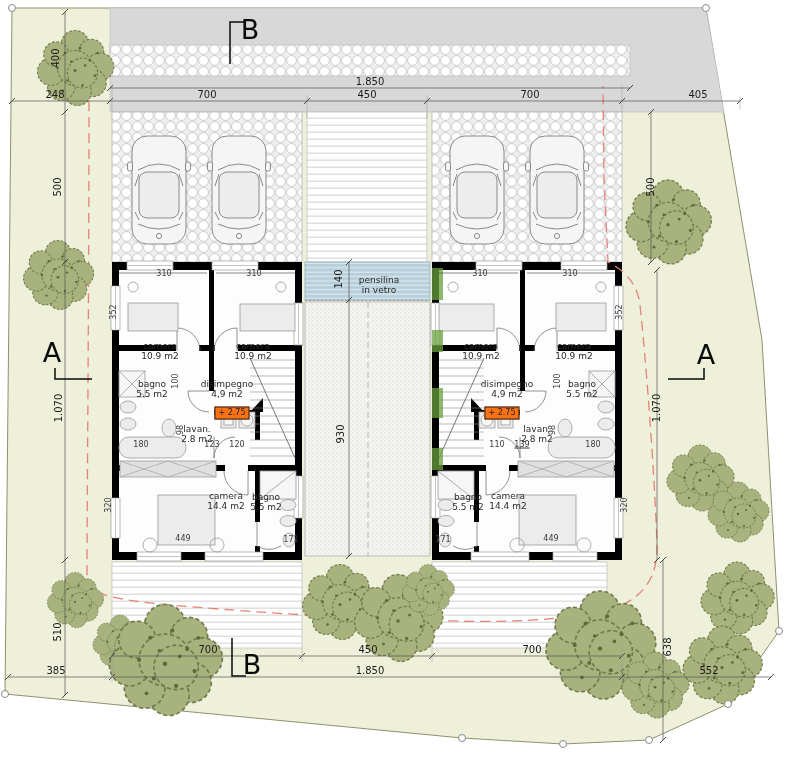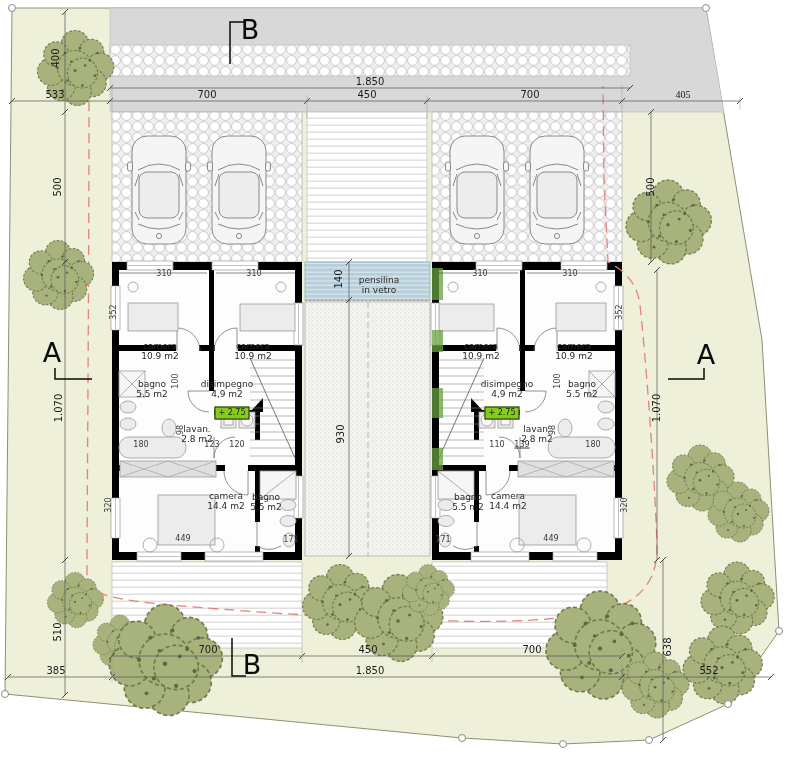--- a/index.html
+++ b/index.html
@@ -7,21 +7,21 @@
          font-family:"DejaVu Sans",sans-serif;}
   .stage svg{position:absolute;left:0;top:0;}
   .labels{position:absolute;left:0;top:0;width:800px;height:758px;pointer-events:none;}
   .lbl{position:absolute;transform:translate(-50%,-50%);white-space:pre-line;text-align:center;
        color:#1d1d1d;line-height:1.12;}
   .lbl.rot{transform:translate(-50%,-50%) rotate(-90deg);}
   .lbl.dim{font-size:10px;color:#1a1a1a;}
   .lbl.sdim{font-size:8px;color:#3c3c3c;}
   .lbl.room{font-size:9px;color:#2a2a2a;}
   .lbl.sec{font-size:27px;color:#0a0a0a;}
-  .lbl.lvl{font-size:8px;border:1px solid #222;background:#84cc16;padding:1px 3px;transform:translate(-50%,-50%);}
+  .lbl.lvl{font-size:8px;border:1px solid #222;background:#f97316;padding:1px 3px;transform:translate(-50%,-50%);}
   .wm{position:absolute;left:400px;top:374px;transform:translate(-50%,-50%);
       font-size:118px;font-weight:bold;letter-spacing:8px;color:rgba(141,192,101,0.42);z-index:5;}
   .wmsub{position:absolute;left:400px;top:446px;transform:translate(-50%,-50%);
       font-size:15px;letter-spacing:7px;color:rgba(141,192,101,0.38);z-index:5;}
 </style>
 </head>
 <body>
 
 <div class="stage">
 <svg width="800" height="758" viewBox="0 0 800 758">
@@ -311,22 +311,22 @@
 
 <div class="labels">
       <div class="lbl sec" style="left: 250px; top: 30px;">B</div>
       <div class="lbl sec" style="left: 252px; top: 665px;">B</div>
       <div class="lbl sec" style="left: 52px; top: 353px;">A</div>
       <div class="lbl sec" style="left: 706px; top: 355px;">A</div>
       <div class="lbl dim" style="left: 370px; top: 82px;">1.850</div>
       <div class="lbl dim" style="left: 207px; top: 95px;">700</div>
       <div class="lbl dim" style="left: 367px; top: 95px;">450</div>
       <div class="lbl dim" style="left: 530px; top: 95px;">700</div>
-      <div class="lbl dim" style="left: 683px; top: 95px; font-family: Liberation Serif, serif;">405</div>
-      <div class="lbl dim" style="left: 55px; top: 95px;">533</div>
+      <div class="lbl dim" style="left: 698px; top: 95px;">405</div>
+      <div class="lbl dim" style="left: 55px; top: 95px;">248</div>
       <div class="lbl dim rot" style="left: 56px; top: 58px;">400</div>
       <div class="lbl dim rot" style="left: 58px; top: 187px;">500</div>
       <div class="lbl dim rot" style="left: 59px; top: 408px;">1.070</div>
       <div class="lbl dim rot" style="left: 58px; top: 632px;">510</div>
       <div class="lbl dim" style="left: 56px; top: 671px;">385</div>
       <div class="lbl dim rot" style="left: 651px; top: 187px;">500</div>
       <div class="lbl dim rot" style="left: 657px; top: 408px;">1.070</div>
       <div class="lbl dim rot" style="left: 668px; top: 647px;">638</div>
       <div class="lbl dim" style="left: 709px; top: 671px;">552</div>
       <div class="lbl dim" style="left: 208px; top: 650px;">700</div>

